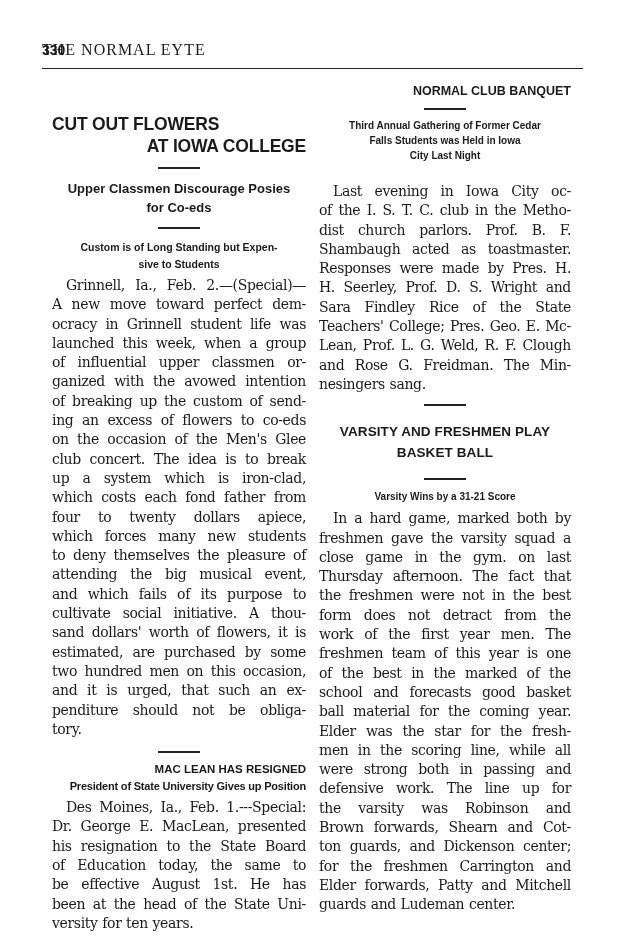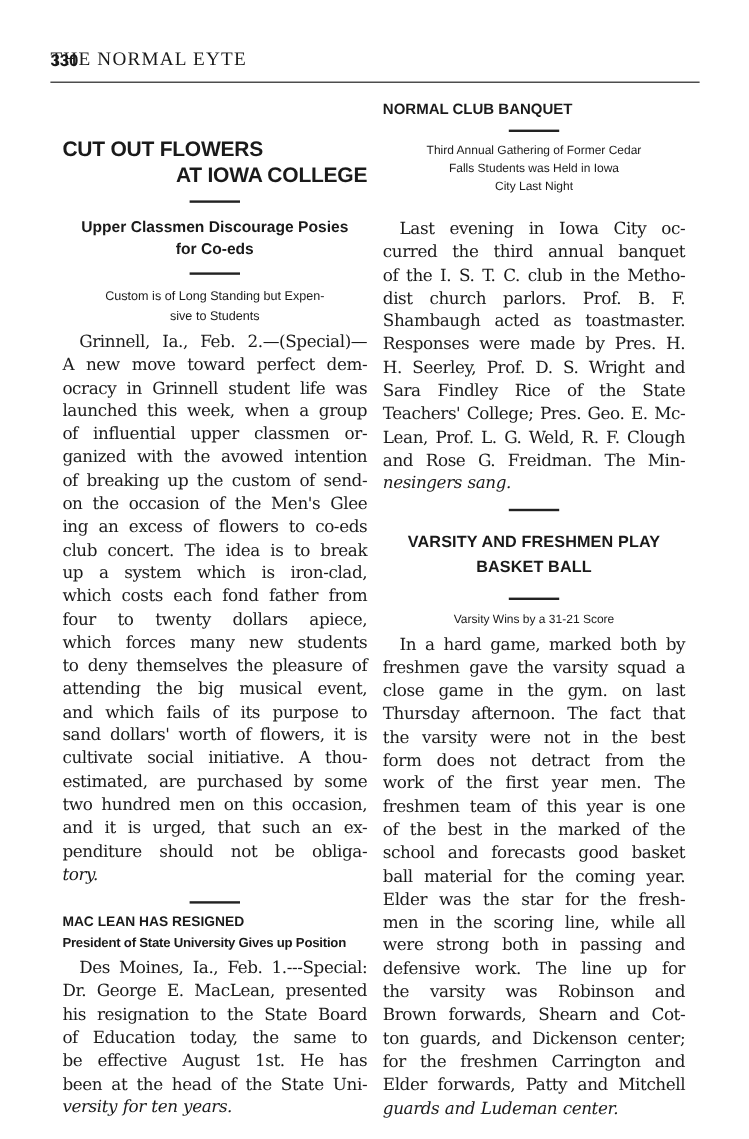--- a/index.html
+++ b/index.html
@@ -68,54 +68,54 @@
     .subhead {
       font-family: "Liberation Sans", sans-serif;
       font-weight: bold;
       font-size: 13px;
       line-height: 19px;
       text-align: center;
       margin: 0;
     }
     .deck {
       font-family: "Liberation Sans", sans-serif;
-      font-weight: normal;
+      font-weight: bold;
       font-size: 10.5px;
       line-height: 17px;
       text-align: center;
       margin: 0;
     }
     .headline-mid {
       font-family: "Liberation Sans", sans-serif;
       font-weight: bold;
       font-size: 14.5px;
       line-height: 21px;
       text-align: center;
       margin: 15px;
       letter-spacing: 0.1px;
     }
     .headline-small {
       font-family: "Liberation Sans", sans-serif;
       font-weight: bold;
       font-size: 12.5px;
       line-height: 17px;
-      text-align: left;
+      text-align: right;
       margin: 0;
     }
     .body-text {
       font-family: "DejaVu Serif", serif;
       font-size: 14px;
       line-height: 19.3px;
       text-align: justify;
       margin: 0;
       letter-spacing: -0.35px;
       word-spacing: 0.5px;
     }
     .line { display: block; text-align: justify; text-align-last: justify; white-space: nowrap; }
-    .line.last { text-align-last: left; font-style: italic; }
+    .line.last { text-align-last: left; }
   </style>
 </head>
 <body>
 
 <div class="page-header">
   <span class="page-number">330</span>
   <div class="journal-title">THE NORMAL EYTE</div>
 </div>
 
 <div class="column col-left">
@@ -135,32 +135,32 @@
       <span>sive to Students</span>
     </p>
     <div class="body-text" style="margin-top:3px;">
       <span class="line" style="padding-left:14px;">Grinnell, Ia., Feb.  2.—(Special)—</span>
       <span class="line">A new move toward perfect dem-</span>
       <span class="line">ocracy in Grinnell student life was</span>
       <span class="line">launched this week, when a  group</span>
       <span class="line">of influential upper classmen or-</span>
       <span class="line">ganized with the avowed intention</span>
       <span class="line">of breaking up the custom of send-</span>
+      <span class="line">ing an excess of flowers to co-eds</span>
       <span class="line">on the occasion of the Men's Glee</span>
-      <span class="line">ing an excess of flowers to co-eds</span>
       <span class="line">club concert.  The idea is to break</span>
       <span class="line">up a system which is iron-clad,</span>
       <span class="line">which costs each fond father from</span>
       <span class="line">four to twenty dollars apiece,</span>
       <span class="line">which forces many new students</span>
       <span class="line">to deny themselves the pleasure of</span>
       <span class="line">attending the big musical event,</span>
       <span class="line">and which fails of its purpose to</span>
+      <span class="line">cultivate social initiative.  A thou-</span>
       <span class="line">sand dollars' worth of flowers, it is</span>
-      <span class="line">cultivate social initiative.  A thou-</span>
       <span class="line">estimated, are purchased by some</span>
       <span class="line">two hundred men on this occasion,</span>
       <span class="line">and it is urged, that such an ex-</span>
       <span class="line">penditure should not be obliga-</span>
       <span class="line last">tory.</span>
     </div>
   </div>
 
   <div>
     <div class="rule" style="margin-top:12px;margin-bottom:8px;"></div>
@@ -182,21 +182,20 @@
   <div>
     <p class="headline-small" style="font-size:12.5px;margin-top:3px;">NORMAL CLUB BANQUET</p>
     <div class="rule" style="margin-top:8px;margin-bottom:8px;"></div>
     <p class="deck" style="font-size:10px;line-height:15px;">
       <span style="white-space:nowrap;">Third Annual Gathering of  Former Cedar</span><br>
       <span>Falls Students was Held in Iowa</span><br>
       <span>City Last Night</span>
     </p>
     <div class="body-text" style="margin-top:19px;">
       <span class="line" style="padding-left:14px;">Last evening in Iowa City oc-</span>
-      <span class="line">curred the third annual banquet</span>
       <span class="line">of the I. S. T. C. club in the Metho-</span>
       <span class="line">dist church parlors.  Prof. B. F.</span>
       <span class="line">Shambaugh acted as toastmaster.</span>
       <span class="line">Responses were made by Pres. H.</span>
       <span class="line">H. Seerley, Prof. D. S. Wright and</span>
       <span class="line">Sara Findley Rice of the State</span>
       <span class="line">Teachers' College; Pres. Geo. E. Mc-</span>
       <span class="line">Lean, Prof. L. G. Weld, R. F. Clough</span>
       <span class="line">and Rose G. Freidman.  The Min-</span>
       <span class="line last">nesingers sang.</span>
@@ -209,21 +208,21 @@
       <span>VARSITY AND FRESHMEN PLAY</span><br>
       <span>BASKET BALL</span>
     </p>
     <div class="rule" style="margin-top:8px;margin-bottom:8px;"></div>
     <p class="deck" style="font-size:10px;text-align:center;">Varsity Wins by a 31-21 Score</p>
     <div class="body-text" style="margin-top:4px;">
       <span class="line" style="padding-left:14px;">In a hard game, marked both by</span>
       <span class="line">freshmen gave the varsity squad a</span>
       <span class="line">close game in the gym. on last</span>
       <span class="line">Thursday afternoon.  The fact that</span>
-      <span class="line">the varsity were not in the best</span>
+      <span class="line">the freshmen were not in the best</span>
       <span class="line">form does not detract from the</span>
       <span class="line">work of the first year men.  The</span>
       <span class="line">freshmen team of this year is one</span>
       <span class="line">of the best in the marked of the</span>
       <span class="line">school and forecasts good basket</span>
       <span class="line">ball material for the coming year.</span>
       <span class="line">Elder was the star for the fresh-</span>
       <span class="line">men in the scoring line, while all</span>
       <span class="line">were strong both in passing and</span>
       <span class="line">defensive work.  The line up for</span>

